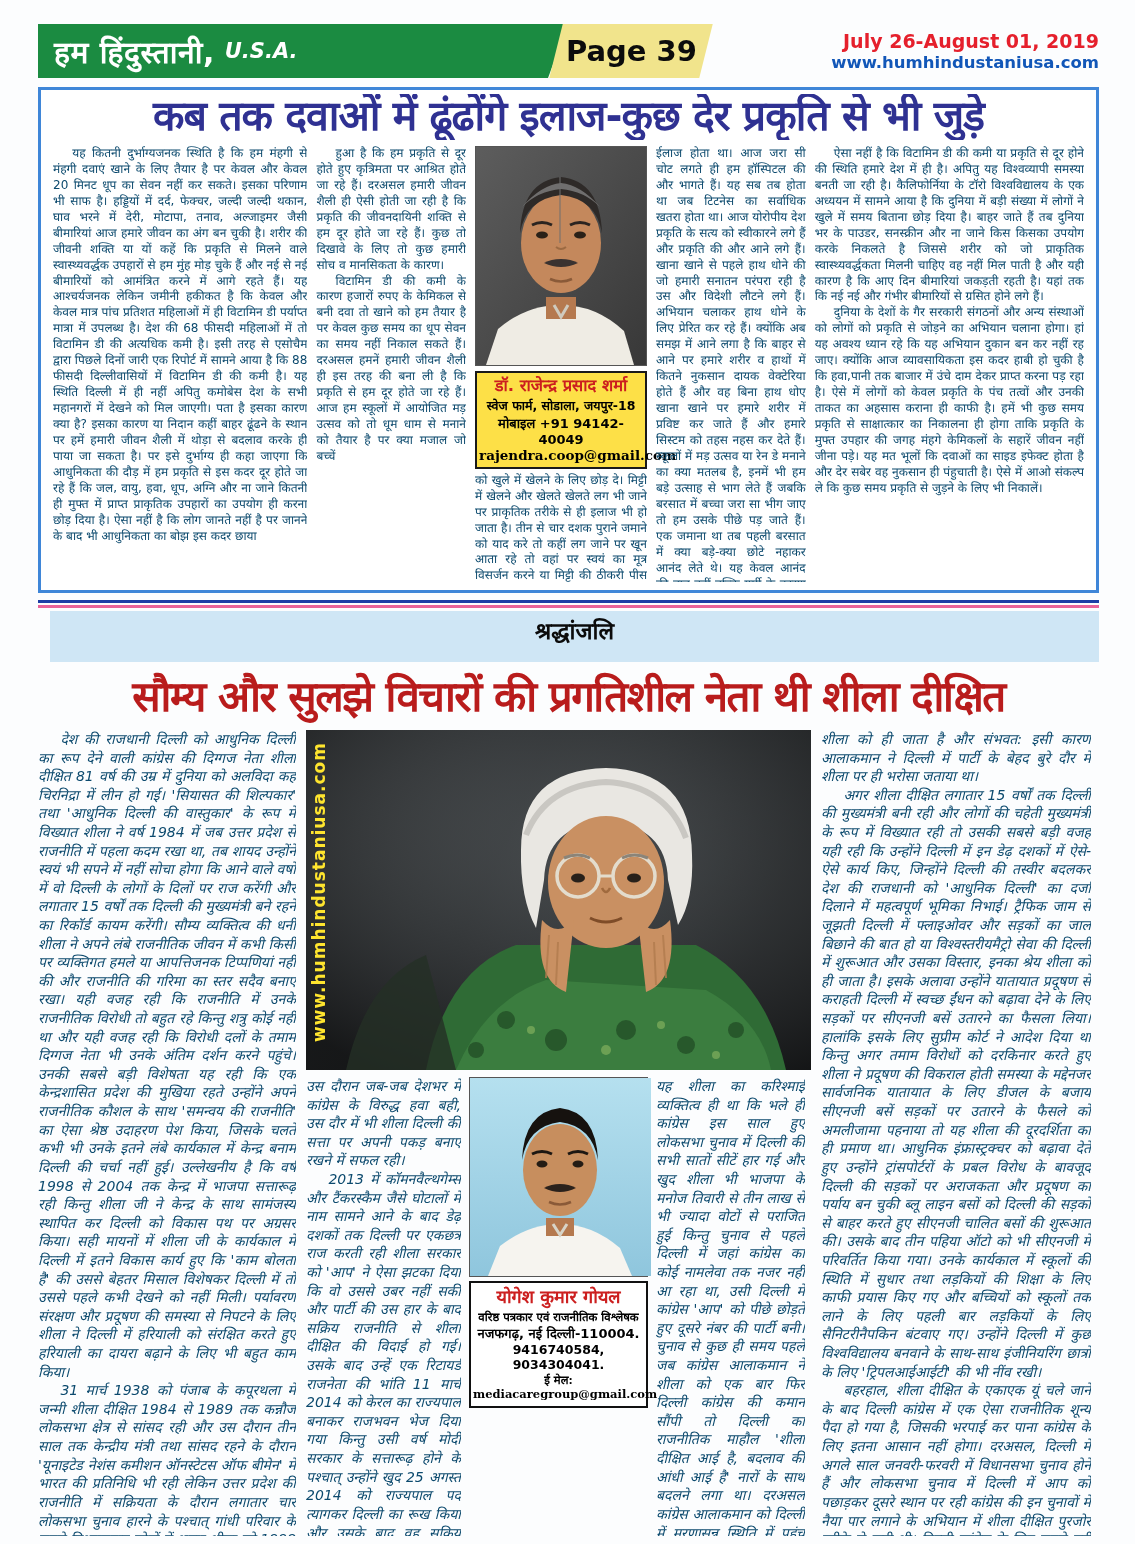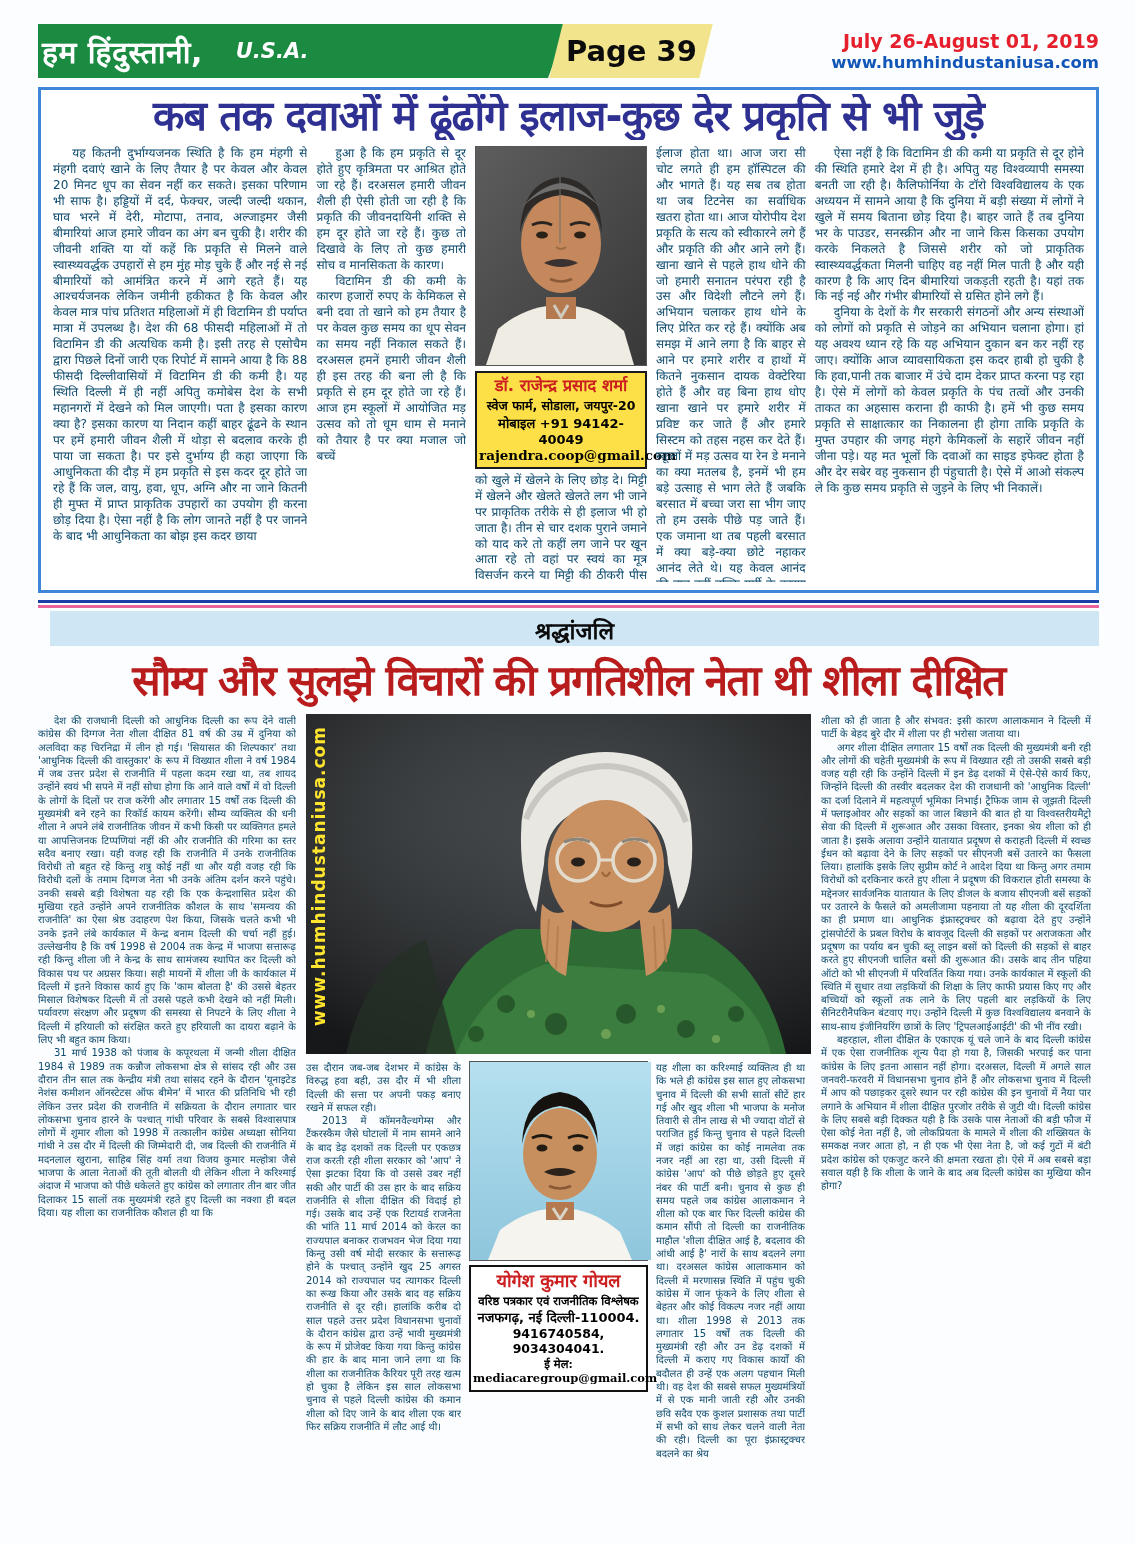--- a/index.html
+++ b/index.html
@@ -2,21 +2,21 @@
 <html lang="hi"><head>
 <meta charset="utf-8">
 <style>
   * { box-sizing: border-box; margin: 0; padding: 0; }
   html,body { background:#e9eff5; }
   body { width:1135px; font-family:"DejaVu Sans", sans-serif; }
   .page { position:relative; width:1135px; height:1544px; background:#fcfdfe; padding:24px 36px 14px 38px; overflow:hidden; }
 
   
   .masthead { display:flex; align-items:stretch; height:54px; }
-  .brand-box { width:530px; background:#1b8b41; color:#ffffff; display:flex; align-items:center; padding-left:4px; clip-path:polygon(0 0,100% 0,calc(100% - 20px) 100%,0 100%);gap:23px; }
+  .brand-box { width:530px; background:#1b8b41; color:#ffffff; display:flex; align-items:center; padding-left:16px; clip-path:polygon(0 0,100% 0,calc(100% - 20px) 100%,0 100%); }
   .brand-title { font-size:30px; font-weight:bold; letter-spacing:0.5px; }
   .brand-region { font-size:21px; font-weight:bold; font-style:italic; margin-left:10px; }
   .page-badge { width:150px; margin-left:-12px; background:#f1e48c; transform:skewX(-14deg); display:flex; align-items:center; justify-content:center; }
   .page-badge .unskew { transform:skewX(14deg); font-size:29px; font-weight:bold; color:#0c0c0c; }
   .issue-block { margin-left:auto; text-align:right; display:flex; flex-direction:column; justify-content:center; line-height:1.2;align-items:flex-end; }
   .issue-date { color:#e5202c; font-weight:bold; font-size:19px; }
   .issue-site { color:#1257b8; font-weight:bold; font-size:16.5px; }
 
   
   .article1 { margin-top:9px; border:3px solid #3f86d8; background:#ffffff; padding:4px 12px 8px; }
@@ -30,27 +30,27 @@
   .author-card1 { border:2px solid #1a1a1a; background:#fde047; text-align:center; padding:3px 2px 4px; margin-top:5px; }
   .author-card1 .name { color:#cc1f1f; font-weight:bold; font-size:16.5px; line-height:1.2; }
   .author-card1 .l2 { font-weight:bold; font-size:12.5px; margin-top:1px; }
   .author-card1 .l3 { font-weight:bold; font-size:13px; }
   .author-card1 .l4 { font-weight:bold; font-size:13.5px; font-family:"DejaVu Serif", serif; }
   .c3-below { margin-top:4px; height:118px; }
 
   
   .rule-blue { height:3px; background:#1b3fa6; margin-top:7px; }
   .rule-pink { height:3px; background:#e8649a; margin-top:2px; }
-  .tribute-band { background:#cfe6f5; text-align:center; font-size:23px; font-weight:bold; color:#0b0b0b; padding:3px 0 0; margin-top:3px;margin-left:12px; }
+  .tribute-band { background:#cfe6f5; text-align:center; font-size:23px; font-weight:bold; color:#0b0b0b; padding:3px 0 16px; margin-top:3px;margin-left:12px; }
   .a2-headline { font-size:42px; font-weight:900; text-align:center; color:#b91c1c; letter-spacing:-1.5px; margin:4px 0 7px; white-space:nowrap; overflow:hidden; }
 
   
   .a2-cols { display:flex; gap:10px; height:806px; overflow:hidden; }
   .a2c1 { width:258px; } .a2mid { width:505px; flex:none; } .a2c4 { width:270px; }
-  .a2-cols .newscol { font-size:10px; }
+  .a2-cols .newscol { font-size:14px;font-style:italic; }
   .sheila-wrap { position:relative; width:505px; height:340px; background:#222; }
   .watermark { position:absolute; left:3px; top:12px; writing-mode:vertical-rl; transform:rotate(180deg); color:#ffe52e; font-weight:bold; font-size:17px; letter-spacing:1px; }
   .mid-row { display:flex; gap:8px; height:459px; overflow:hidden; margin-top:7px; }
   .midL { width:155px; } .midC { width:179px; flex:none; } .midR { width:149px; }
   .author-card2 { border:2px solid #111; background:#fff; text-align:center; padding:4px 2px 5px; margin-top:4px; }
   .author-card2 .name { color:#cc1f1f; font-weight:bold; font-size:18px; line-height:1.15; }
   .author-card2 .l2 { font-weight:bold; font-size:11.5px; margin-top:1px; }
   .author-card2 .l3 { font-weight:bold; font-size:13px; }
   .author-card2 .l4 { font-size:12.5px; font-weight:bold; }
   .author-card2 .l5 { font-weight:bold; font-size:11.5px; font-family:"DejaVu Serif", serif; }
@@ -106,21 +106,21 @@
             <path d="M56,78 Q66,73 76,78" stroke="#2b2420" stroke-width="3" fill="none"></path>
             <path d="M94,78 Q104,73 114,78" stroke="#2b2420" stroke-width="3" fill="none"></path>
             <path d="M80,100 Q85,104 90,100" stroke="#9c6a42" stroke-width="2" fill="none"></path>
             <path d="M68,116 Q85,124 102,116 Q95,112 85,112 Q75,112 68,116 Z" fill="#3a3230"></path>
             <path d="M74,132 Q85,137 96,132" stroke="#8a5a38" stroke-width="2.5" fill="none"></path>
             <path d="M78,158 L85,170 L92,158" fill="none" stroke="#cfcabe" stroke-width="3"></path>
           </svg>
         </div>
         <div class="author-card1">
           <div class="name">डॉ. राजेन्द्र प्रसाद शर्मा</div>
-          <div class="l2">स्वेज फार्म, सोडाला, जयपुर-20</div>
+          <div class="l2">स्वेज फार्म, सोडाला, जयपुर-18</div>
           <div class="l3">मोबाइल +91 94142-40049</div>
           <div class="l4">rajendra.coop@gmail.com</div>
         </div>
         <div class="newscol c3-below">
           <p style="text-indent:0">को खुले में खेलने के लिए छोड़ दे। मिट्टी में खेलने और खेलते खेलते लग भी जाने पर प्राकृतिक तरीके से ही इलाज भी हो जाता है। तीन से चार दशक पुराने जमाने को याद करे तो कहीं लग जाने पर खून आता रहे तो वहां पर स्वयं का मूत्र विसर्जन करने या मिट्टी की ठीकरी पीस कर लगाने या चोट गहरी हो तो कपड़ा जलाकर भर देने या खून लगातार आ रहा हो तो बीड़ी का कागज लगा देना तात्कालिक</p>
         </div>
       </div>
       <div class="newscol c4">
         <p style="text-indent:0">ईलाज होता था। आज जरा सी चोट लगते ही हम हॉस्पिटल की और भागते हैं। यह सब तब होता था जब टिटनेस का सर्वाधिक खतरा होता था। आज योरोपीय देश प्रकृति के सत्य को स्वीकारने लगे हैं और प्रकृति की और आने लगे हैं। खाना खाने से पहले हाथ धोने की जो हमारी सनातन परंपरा रही है उस और विदेशी लौटने लगे हैं। अभियान चलाकर हाथ धोने के लिए प्रेरित कर रहे हैं। क्योंकि अब समझ में आने लगा है कि बाहर से आने पर हमारे शरीर व हाथों में कितने नुकसान दायक वेक्टेरिया होते हैं और वह बिना हाथ धोए खाना खाने पर हमारे शरीर में प्रविष्ट कर जाते हैं और हमारे सिस्टम को तहस नहस कर देते हैं। स्कूलों में मड़ उत्सव या रेन डे मनाने का क्या मतलब है, इनमें भी हम बड़े उत्साह से भाग लेते हैं जबकि बरसात में बच्चा जरा सा भीग जाए तो हम उसके पीछे पड़ जाते हैं। एक जमाना था तब पहली बरसात में क्या बड़े-क्या छोटे नहाकर आनंद लेते थे। यह केवल आनंद की बात नहीं बल्कि गर्मी के कारण हुई भमोरी का प्राकृतिक इलाज भी था। आज हम ना जाने कौन कौन से पाउडरों का प्रयोग करने लगते हैं।</p>
       </div>

